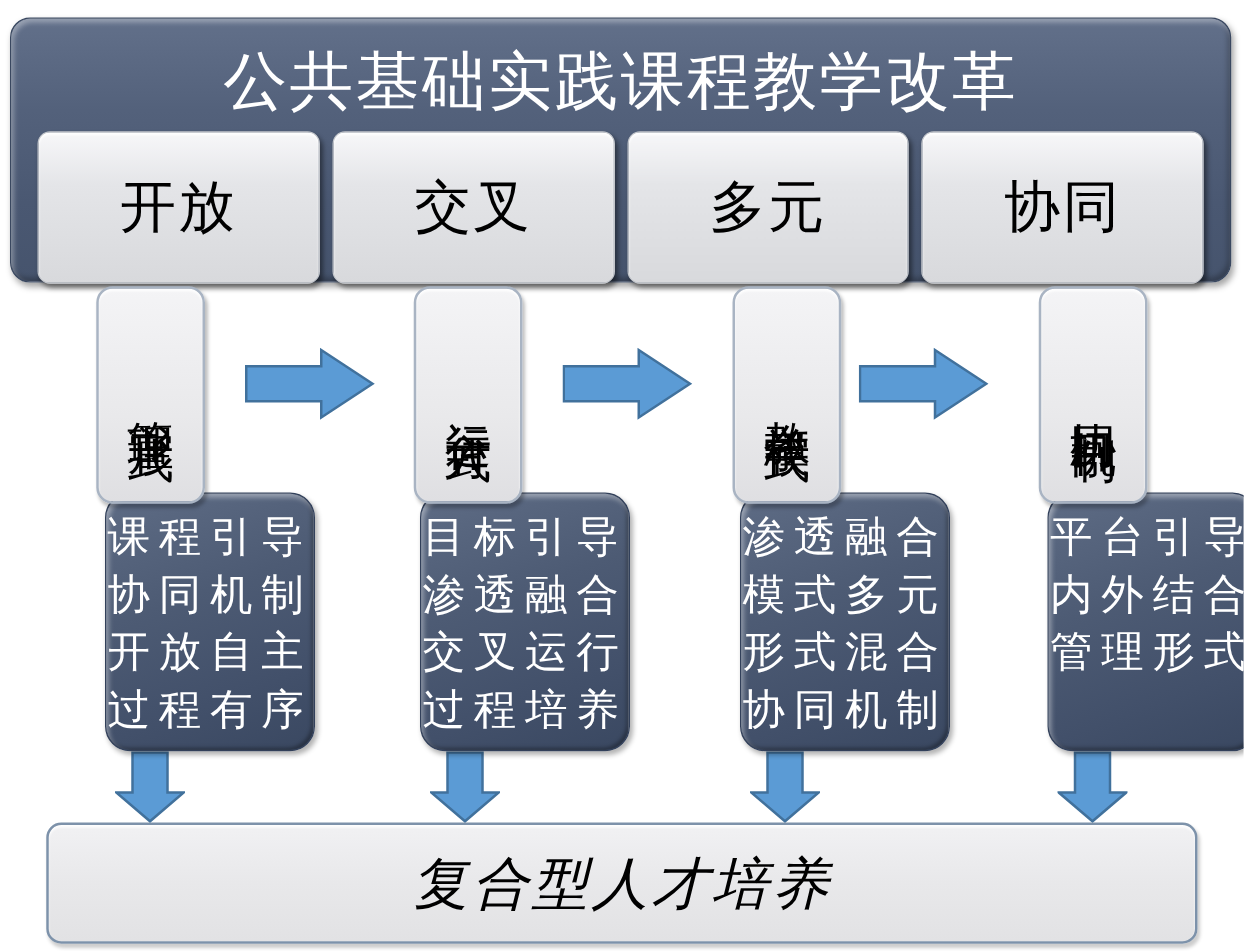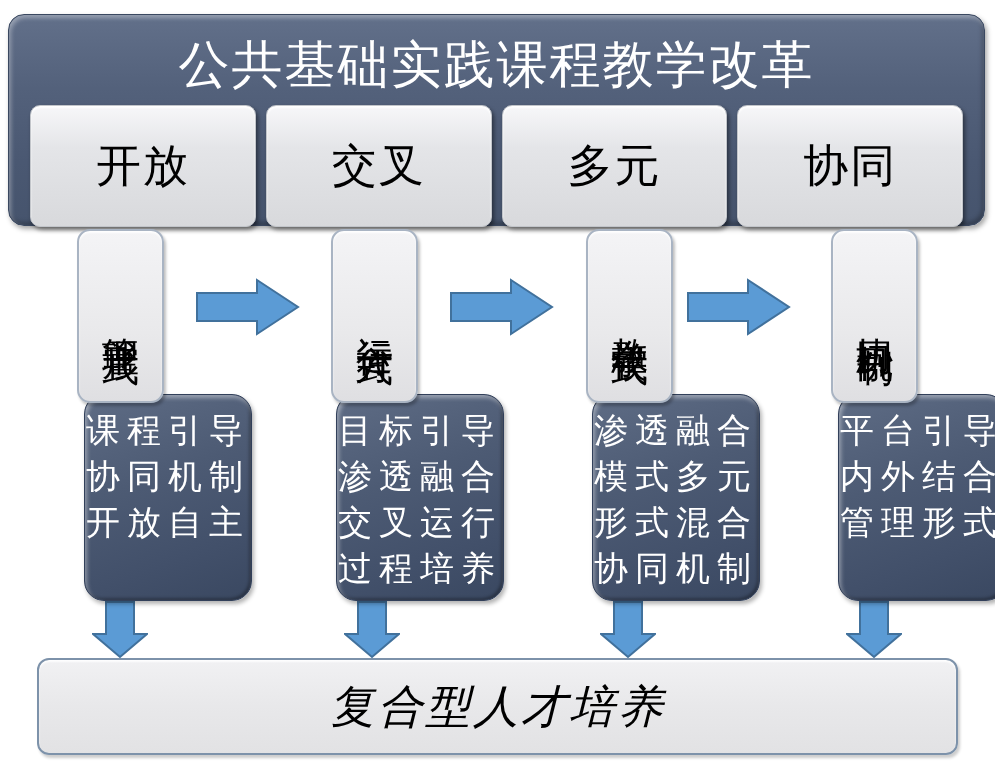--- a/index.html
+++ b/index.html
@@ -141,20 +141,21 @@
     </div>
   </div>
 
   <div class="vbox" style="left:77px">
     <span>管理形式</span>
   </div>
   <div class="dbox" style="left:36px">
     <div class="dline">课程引导</div>
     <div class="dline">协同机制</div>
     <div class="dline">开放自主</div>
+    <div class="dline">过程有序</div>
   </div>
 
   <div class="vbox" style="left:331px">
     <span>运行方式</span>
   </div>
   <div class="dbox" style="left:288px">
     <div class="dline">目标引导</div>
     <div class="dline">渗透融合</div>
     <div class="dline">交叉运行</div>
     <div class="dline">过程培养</div>

